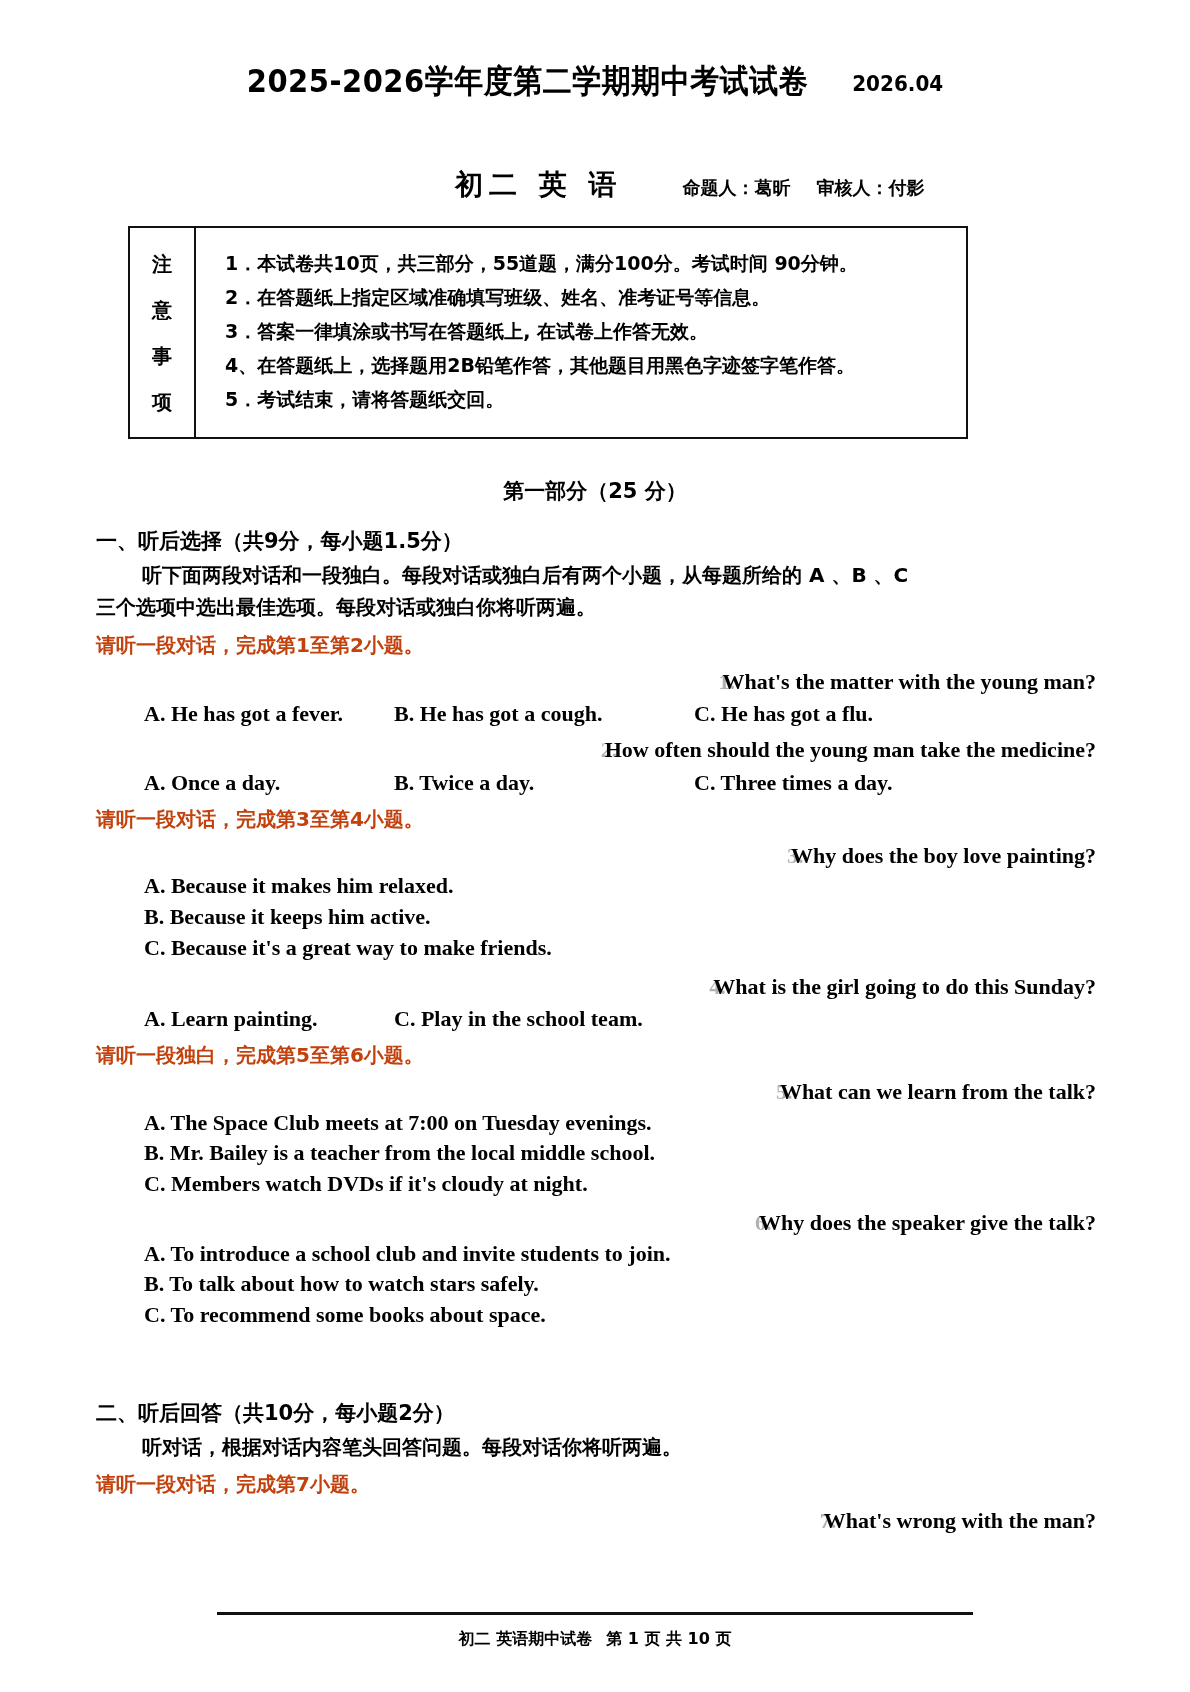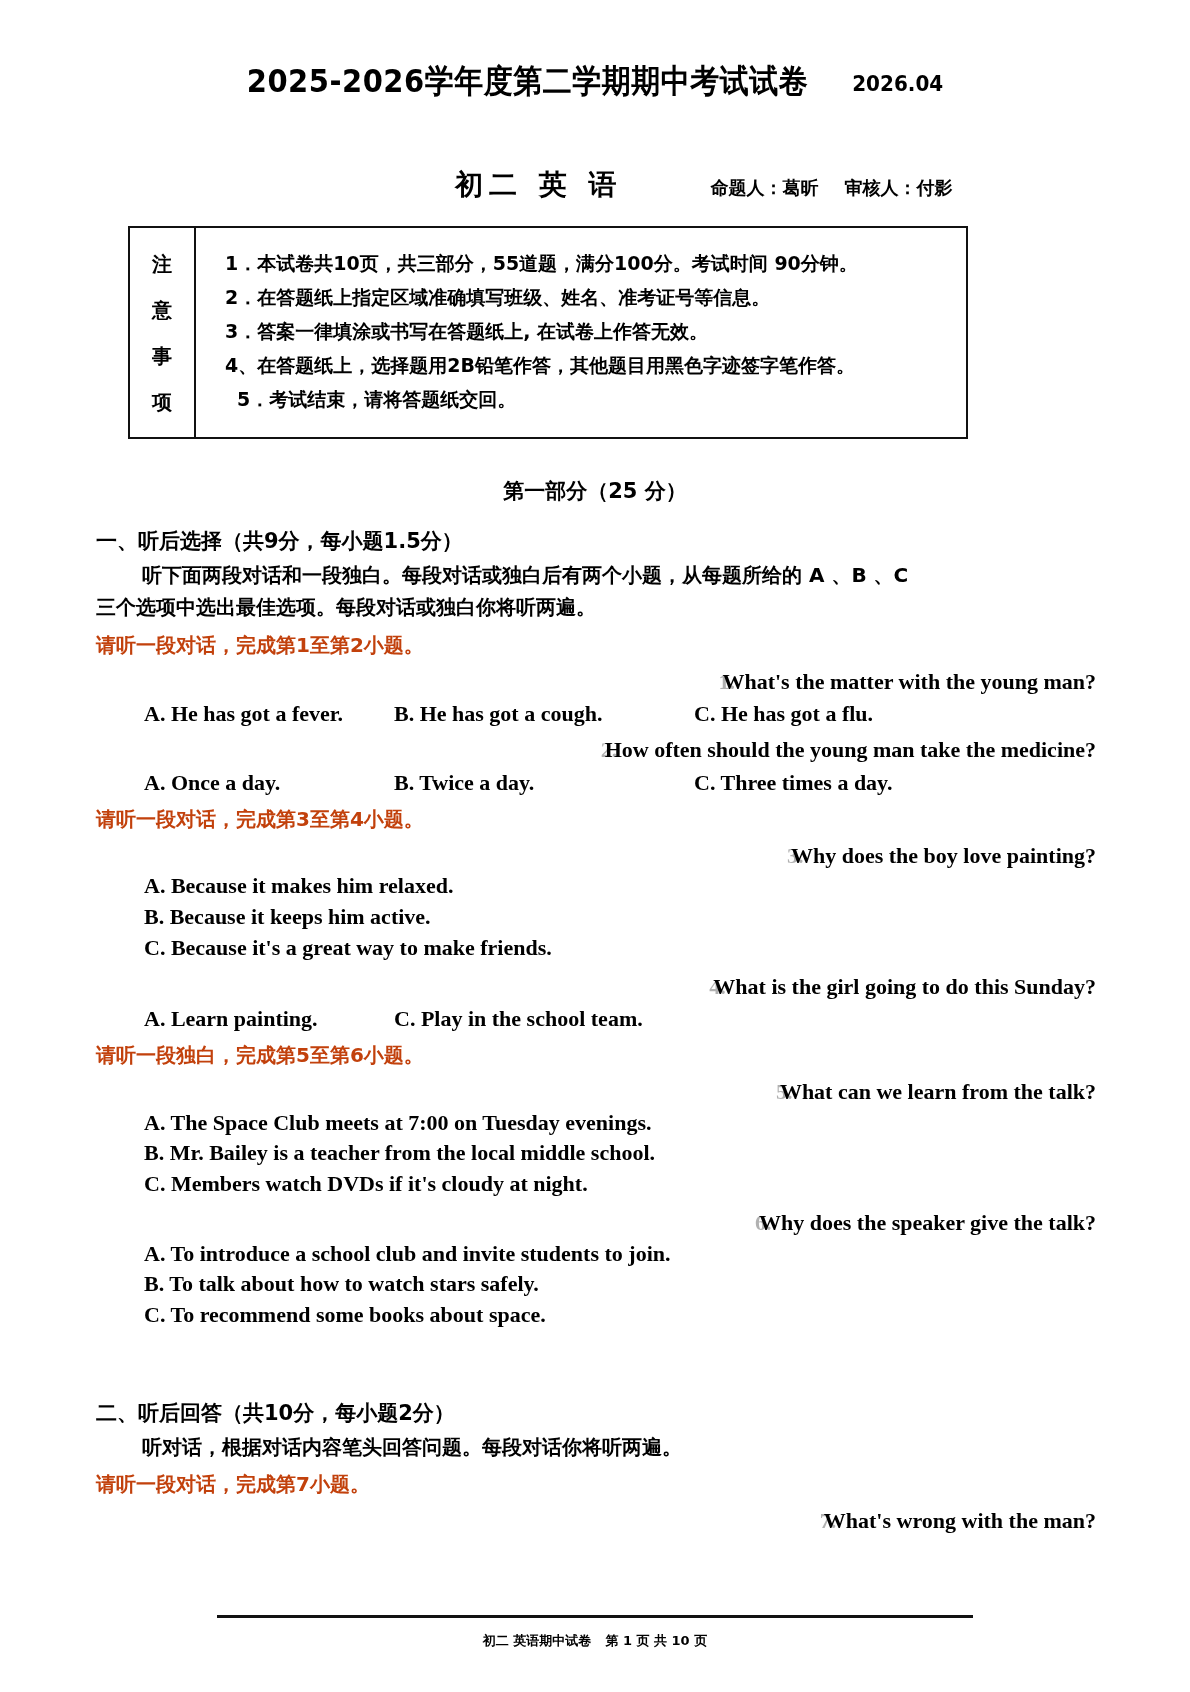--- a/index.html
+++ b/index.html
@@ -58,21 +58,21 @@
   }
   .subject-name {
     font-family: "DejaVu Sans", sans-serif;
     font-weight: 700;
     font-size: 28px;
     letter-spacing: 6px;
     color: #000;
     margin-top: 40px;
   }
   .credits {
-    margin-left: 88px;
+    margin-left: 60px;
     font-family: "DejaVu Sans", sans-serif;
     font-weight: 700;
     font-size: 18px;
     white-space: nowrap;
     color: #000;
     text-align: center;
   }
   .credits .gap { display: inline-block; width: 26px; }
 
   
@@ -106,21 +106,21 @@
   .notice-items li {
     list-style: none;
     font-family: "DejaVu Sans", sans-serif;
     font-weight: 700;
     font-size: 19px;
     line-height: 1.0;
     margin: 0 0 15px 0;
     color: #000;
     white-space: nowrap;
   }
-  .notice-items li:last-child { margin-bottom: 4px; margin-left: 12px; }
+  .notice-items li:last-child { margin-bottom: 4px; }
 
   
   .part-heading {
     text-align: center;
     margin-top: 38px;
     font-family: "DejaVu Sans", sans-serif;
     font-weight: 700;
     font-size: 21px;
     color: #000;
   }
@@ -206,21 +206,21 @@
   }
   .footer-rule {
     width: 756px;
     height: 3px;
     background: #111;
     margin: 0 auto 14px auto;
   }
   .footer-text {
     font-family: "DejaVu Sans", sans-serif;
     font-weight: 700;
-    font-size: 13px;
+    font-size: 16px;
     color: #000;
   }
   .footer-text .sp { display: inline-block; width: 14px; }
 </style>
 </head>
 <body>
 
 <div class="page">
 
   <div class="doc-header">

